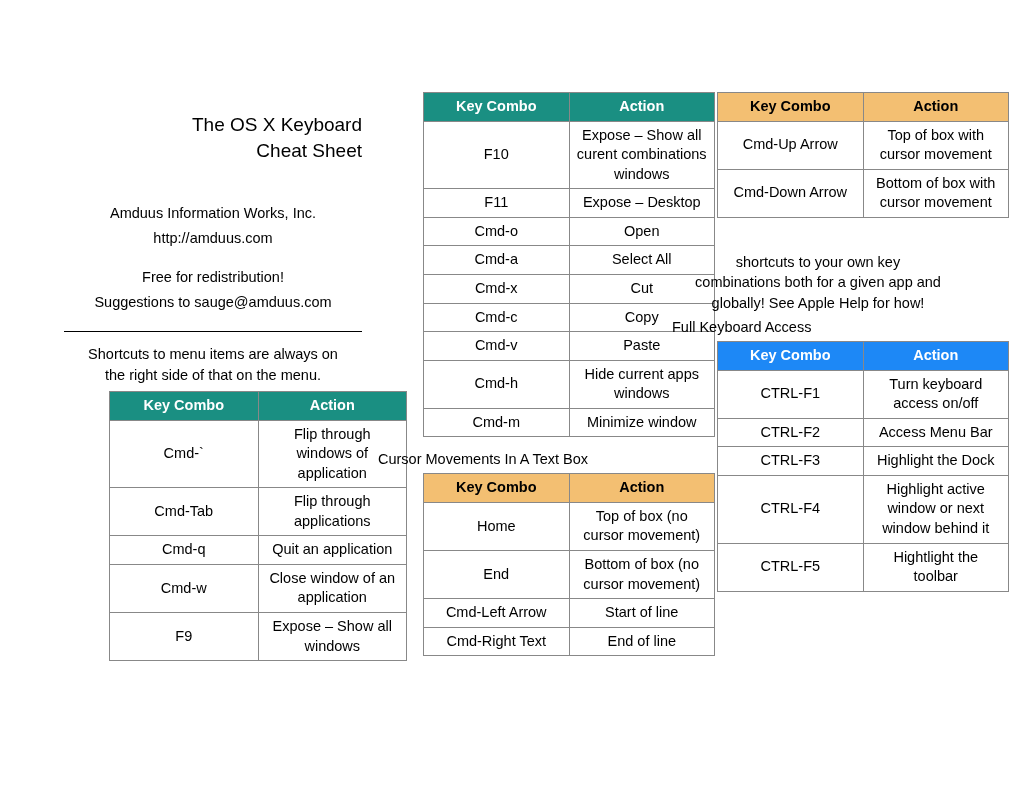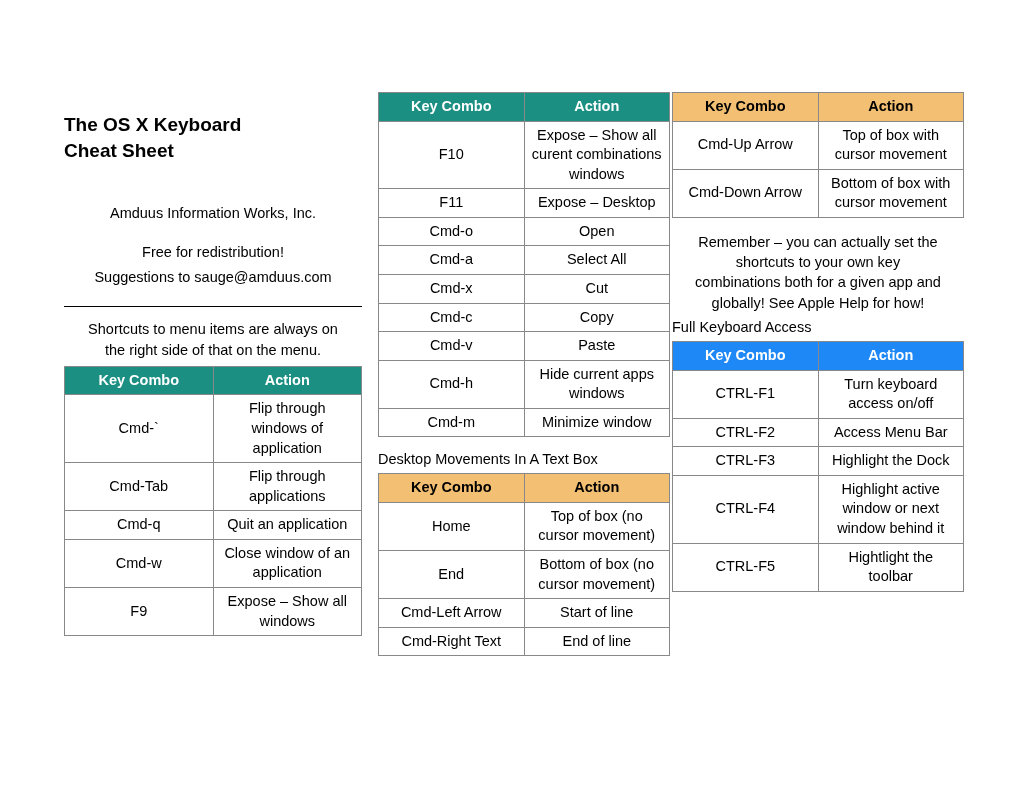--- a/index.html
+++ b/index.html
@@ -1,45 +1,46 @@
 <!DOCTYPE html>
 <html><head>
 <meta charset="utf-8">
 <style>
   html,body{margin:0;padding:0;background:#fff;font-family:"Lucida Grande","Lucida Sans Unicode","Trebuchet MS",Arial,sans-serif;color:#000;}
   .page{position:relative;width:1024px;height:791px;box-sizing:border-box;}
   .col{position:absolute;box-sizing:border-box;}
   .col1{left:64px;top:112px;width:298px;}
   .col2{left:378px;top:92px;width:292px;}
   .col3{left:672px;top:92px;width:292px;}
-  h1{font-size:19px;font-weight:700;text-align:left;margin:0 0 16px 0;line-height:1.35;}
+  h1{font-size:19px;font-weight:400;text-align:right;margin:0 0 16px 0;line-height:1.35;}
   .meta{font-size:14.5px;text-align:center;line-height:1.45;margin-top:40px;}
   .meta div{margin-bottom:4px;}
   hr.sep{border:none;border-top:1px solid #000;margin:18px 0 12px 0;}
   .tip{font-size:14.5px;text-align:center;line-height:1.4;margin:0 0 6px 0;}
-  table.kc{border-collapse:collapse;width:100%;table-layout:fixed;margin-bottom:14px;}
+  table.kc{border-collapse:collapse;width:100%;table-layout:fixed;margin-bottom:14px;margin-left:45px;}
   table.kc th,table.kc td{border:1px solid #888;padding:4px 6px;font-size:14.5px;line-height:1.35;text-align:center;vertical-align:middle;}
   table.kc th{font-weight:700;}
   .teal th{background:#1a8f82;color:#fff;border-color:#0f6e63;}
   .orange th{background:#f3bf72;color:#000;border-color:#c99747;}
   .blue th{background:#1d88f6;color:#fff;border-color:#0d64bd;}
   .section-caption{font-size:14.5px;margin:4px 0 6px 0;}
 </style>
 </head>
 <body>
 
 <div class="page">
 
   <div class="col col1">
     <h1>
       <span>The OS X Keyboard</span><br>
       <span>Cheat Sheet</span>
     </h1>
     <div class="meta">
       <div>Amduus Information Works, Inc.</div>
+      <div>http://amduus.com</div>
       <div style="height:10px"></div>
       <div>Free for redistribution!</div>
       <div>Suggestions to sauge@amduus.com</div>
     </div>
     <hr class="sep">
     <p class="tip">
       <span>Shortcuts to menu items are always on</span><br>
       <span>the right side of that on the menu.</span>
     </p>
     <table class="kc teal">
@@ -114,21 +115,21 @@
           <tr>
             <td>Cmd-h</td>
             <td>Hide current apps windows</td>
           </tr>
           <tr>
             <td>Cmd-m</td>
             <td>Minimize window</td>
           </tr>
         </tbody>
     </table>
-    <p class="section-caption">Desktop Movements In A Text Box</p>
+    <p class="section-caption">Cursor Movements In A Text Box</p>
     <table class="kc orange">
       <thead>
           <tr>
         <th>Key Combo</th>
         <th>Action</th>
       </tr>
         </thead>
       <tbody>
           <tr>
             <td>Home</td>
@@ -163,21 +164,21 @@
             <td>Cmd-Up Arrow</td>
             <td>Top of box with cursor movement</td>
           </tr>
           <tr>
             <td>Cmd-Down Arrow</td>
             <td>Bottom of box with cursor movement</td>
           </tr>
         </tbody>
     </table>
     <p class="tip">
-      <span>Remember – you can actually set the</span><br>
+      <br>
       <span>shortcuts to your own key</span><br>
       <span>combinations both for a given app and</span><br>
       <span>globally!  See Apple Help for how!</span>
     </p>
     <p class="section-caption">Full Keyboard Access</p>
     <table class="kc blue">
       <thead>
           <tr>
         <th>Key Combo</th>
         <th>Action</th>

